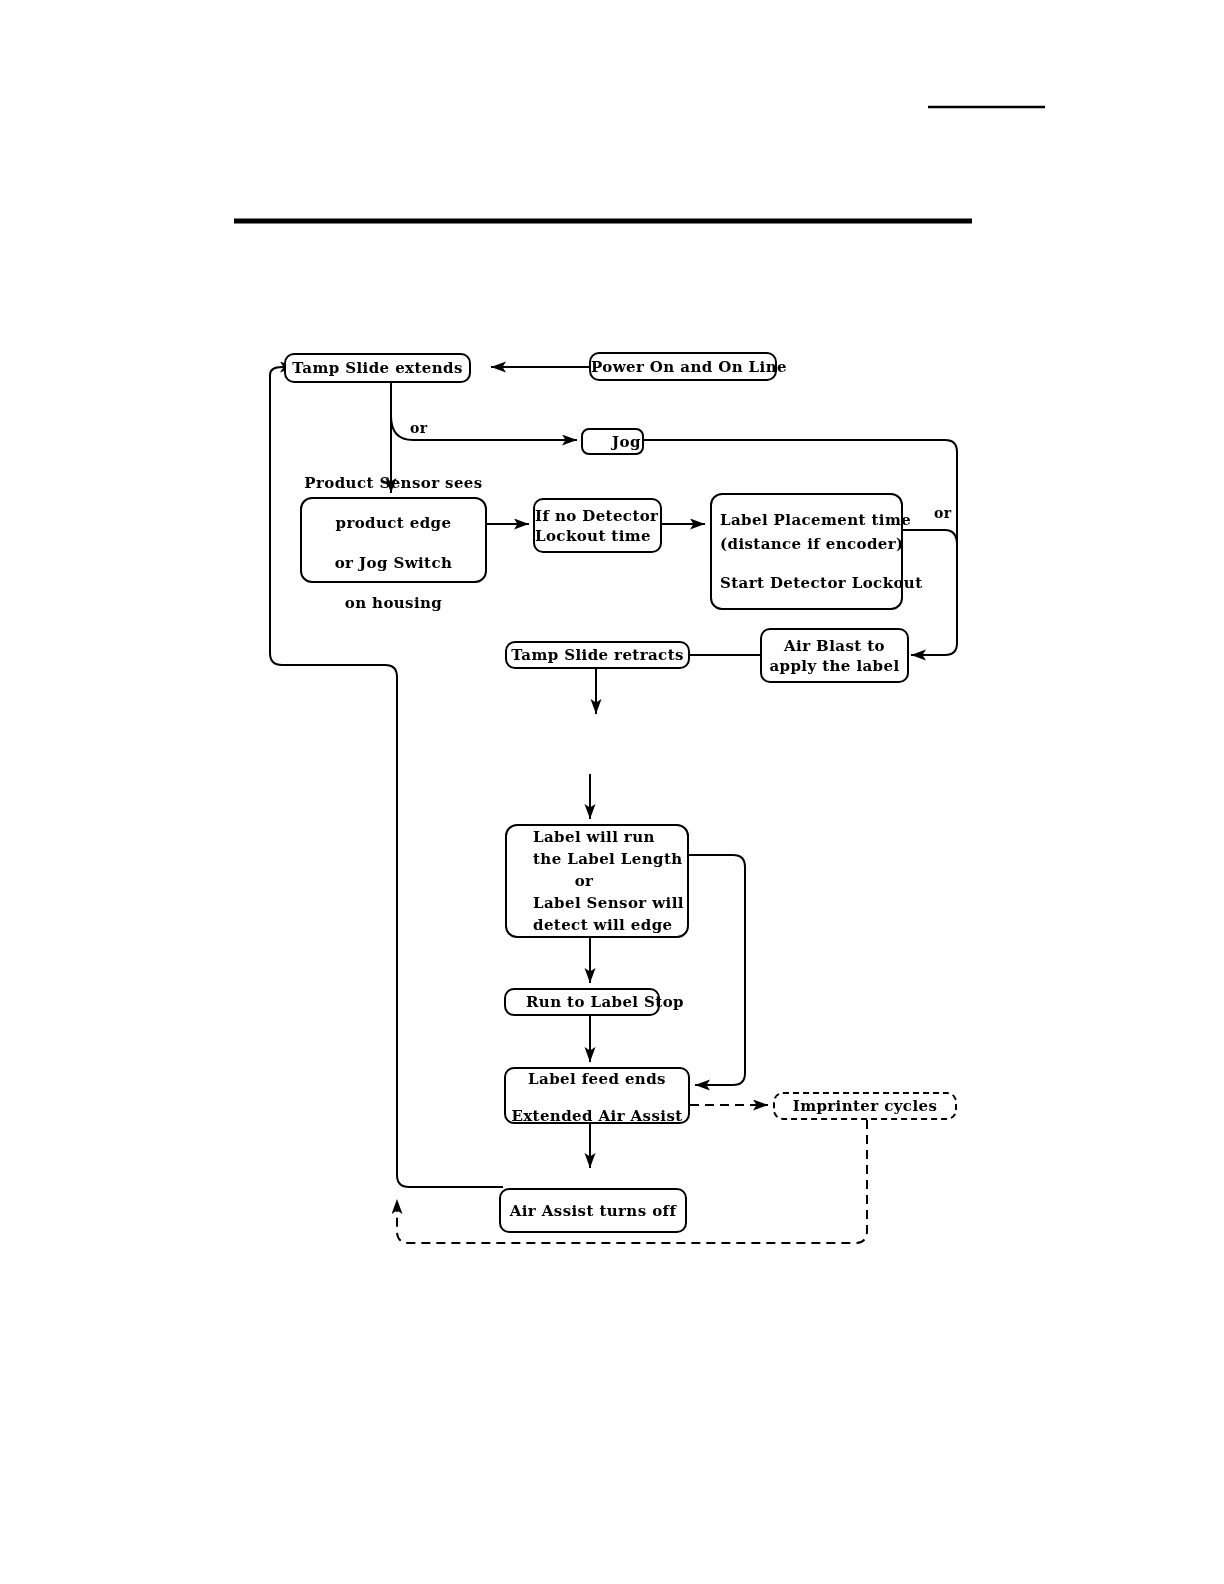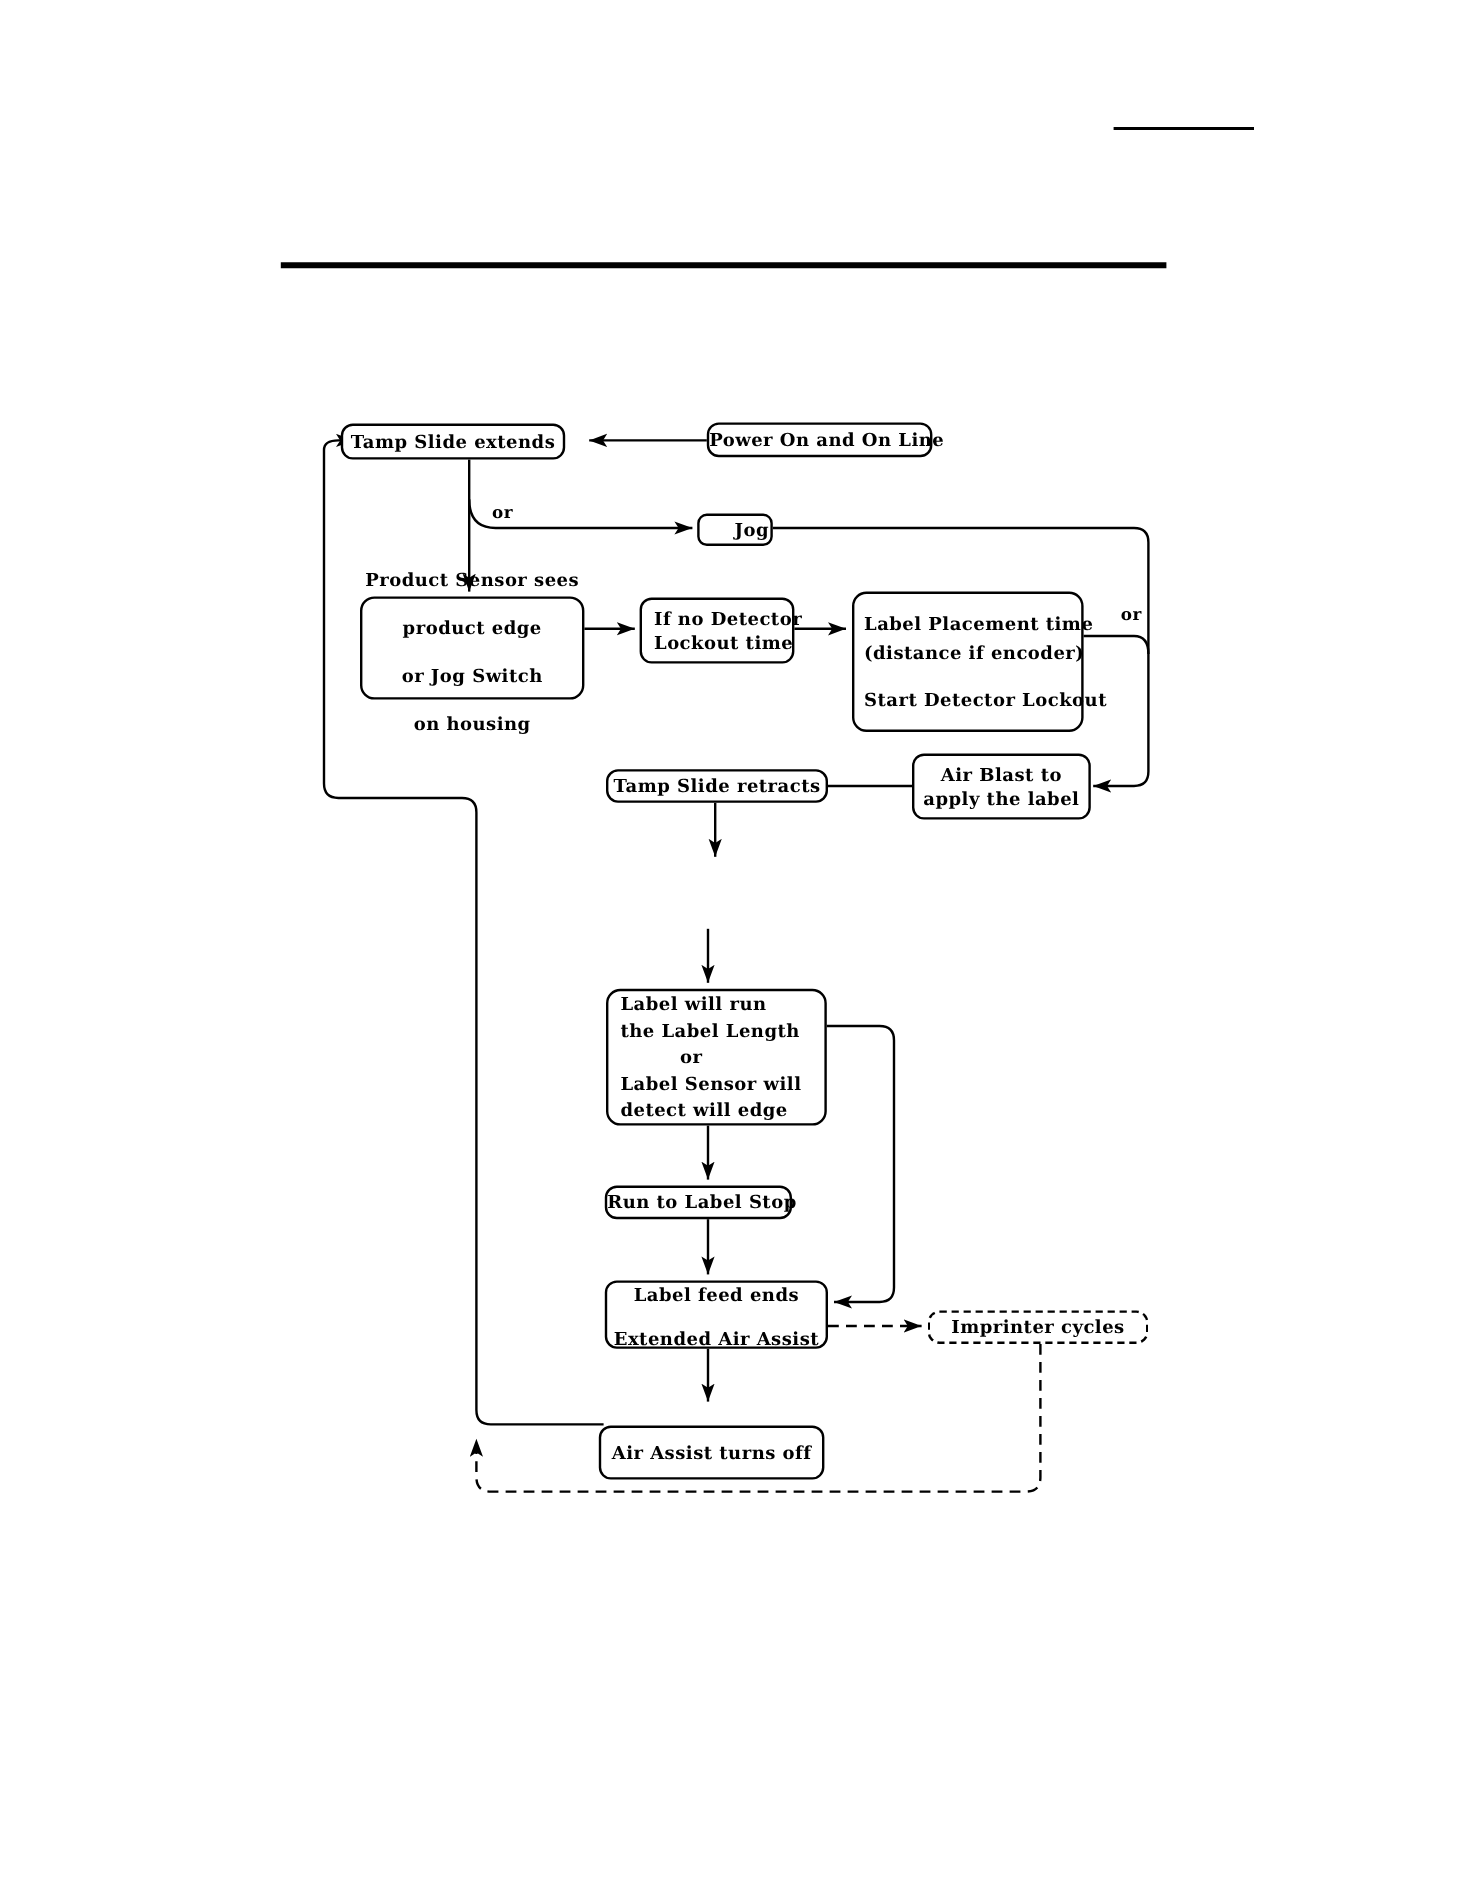--- a/index.html
+++ b/index.html
@@ -29,21 +29,21 @@
     letter-spacing:0.4px;
   }
   .node .line{
     display:block;
     width:100%;
     text-align:center;
     min-height:1em;
     white-space:nowrap;
   }
   .node.align-left .line{text-align:left;}
-  .node.align-left{padding-left:10px;}
+  .node.align-left{}
   .node.big-radius{border-radius:12px;}
   .node.dashed{border-style:dashed;}
   .node .line.center-line{text-align:center;padding-left:0;}
   .lp .line{line-height:24px;}
   .lr{padding-left:26px;line-height:22px;}
   .lr .line.center-line{margin-left:-26px;}
   .ps .line{line-height:21px;}
   .edge-label{
     position:absolute;
     z-index:2;
@@ -132,21 +132,21 @@
 
 
   <div class="node align-left big-radius lr" style="left:505px;top:824px;width:184px;height:114px;">
     <span class="line">Label will run</span>
     <span class="line">the Label Length</span>
     <span class="line center-line">or</span>
     <span class="line">Label Sensor will</span>
     <span class="line">detect will edge</span>
   </div>
 
-  <div class="node" style="left:504px;top:988px;width:156px;height:28px;">
+  <div class="node" style="left:504px;top:988px;width:156px;height:28px;padding-left:20px;">
     <span class="line">Run to Label Stop</span>
   </div>
 
   <div class="node" style="left:504px;top:1067px;width:186px;height:57px;gap:20px;">
     <span class="line">Label feed ends</span>
     <span class="line">Extended Air Assist</span>
   </div>
 
   <div class="node dashed" style="left:773px;top:1092px;width:184px;height:28px;">
     <span class="line">Imprinter cycles</span>

